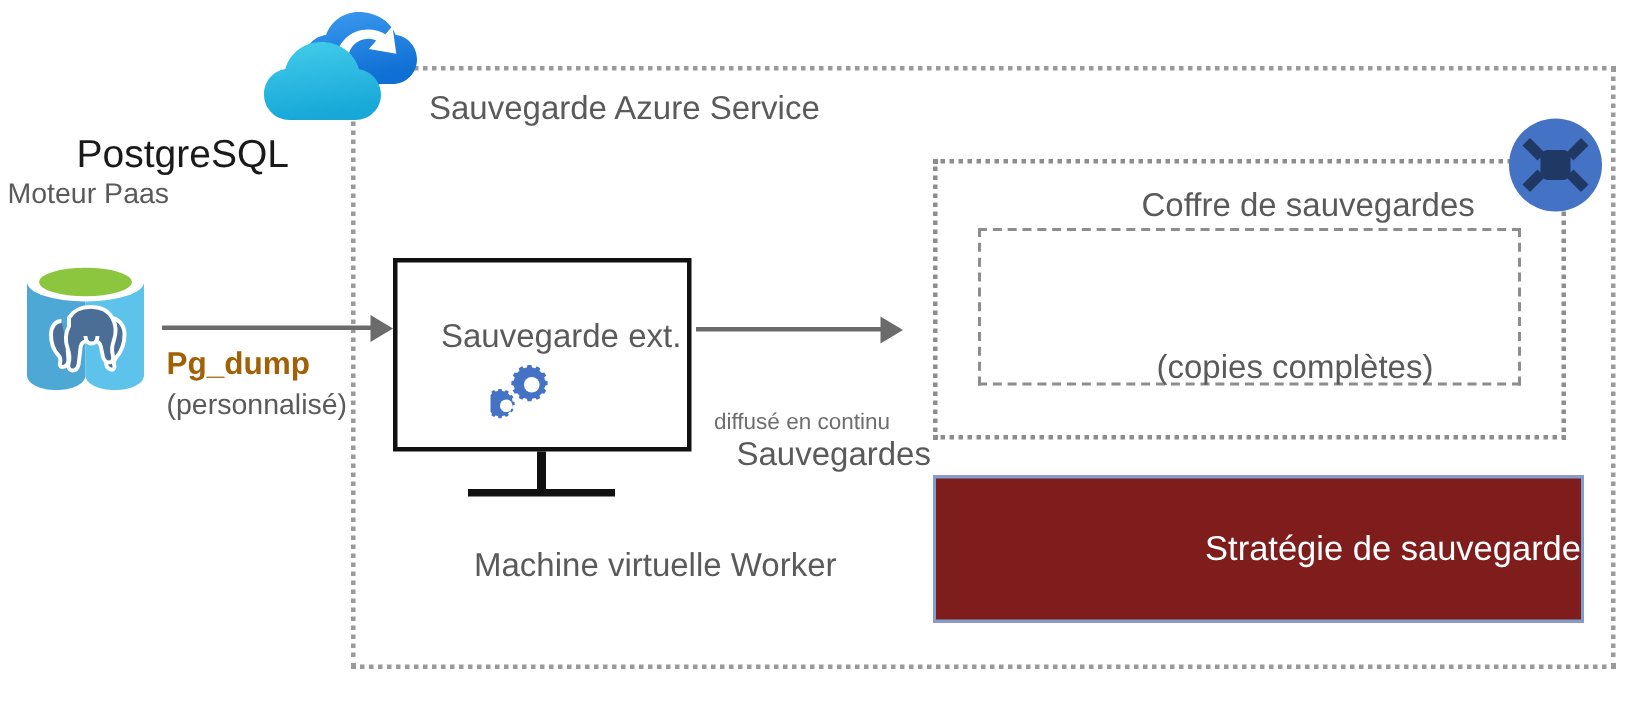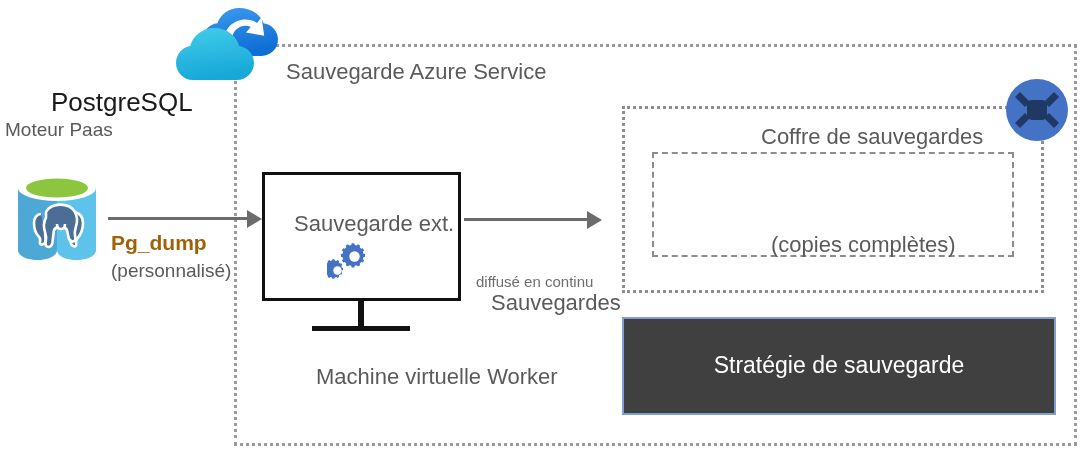--- a/index.html
+++ b/index.html
@@ -111,26 +111,26 @@
     border: 2px dashed #8d8d8d;
     box-sizing: border-box;
   }
 
   
   #backup-policy-box {
     left: 622px;
     top: 317px;
     width: 434px;
     height: 98px;
-    background: #404040;
+    background: #7f1d1d;
     border: 2px solid #7f9fd0;
     box-sizing: border-box;
     display: flex;
     align-items: center;
-    justify-content: center;
+    justify-content: flex-end;
   }
 
   
   .arrow-line {
     height: 3px;
     background: #6b6b6b;
   }
   .arrow-head {
     width: 0;
     height: 0;

